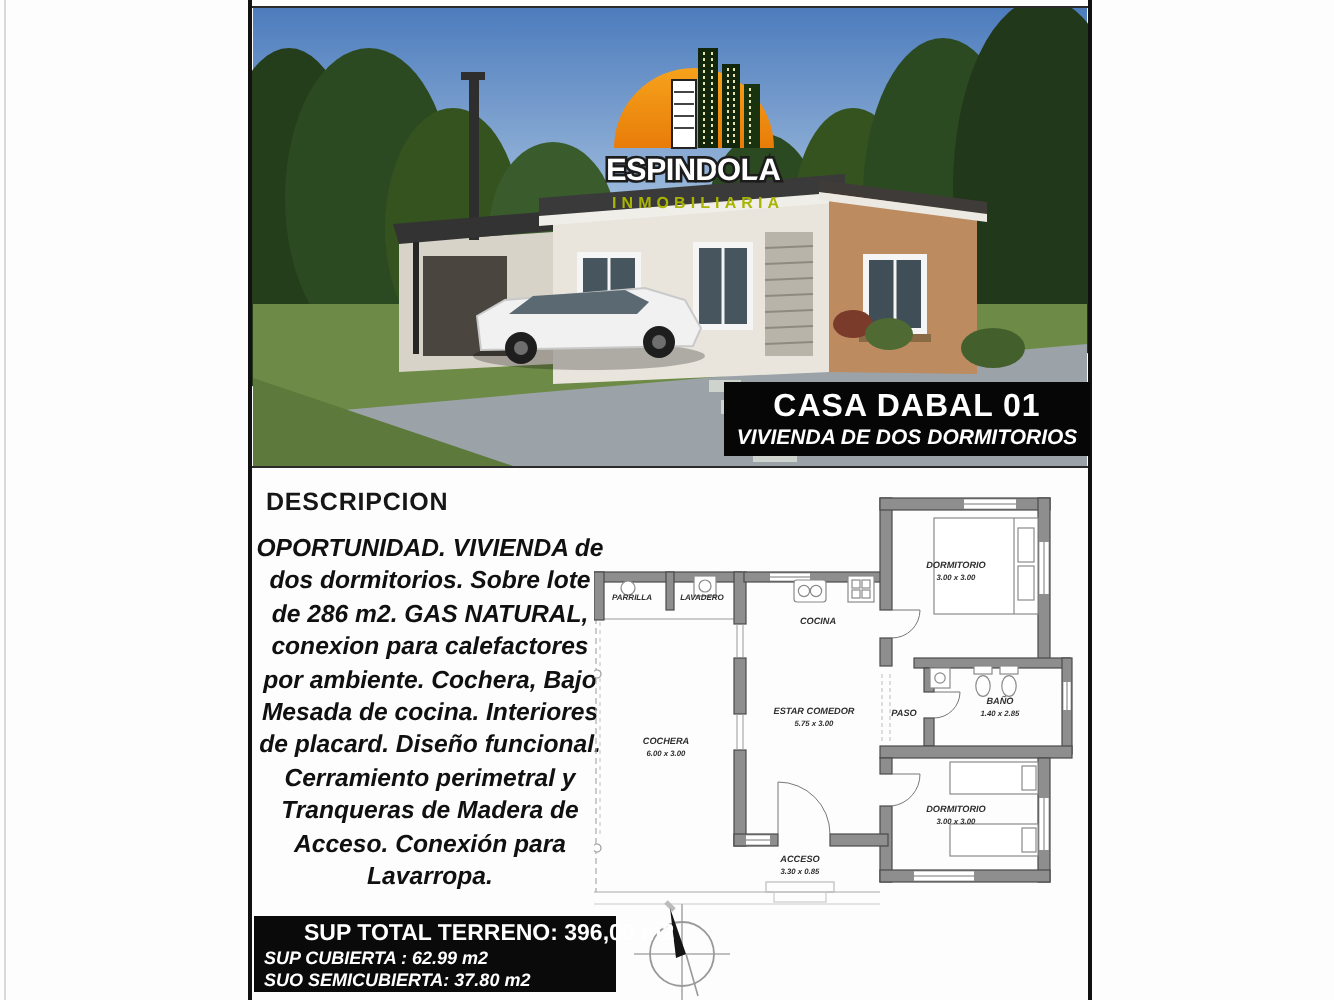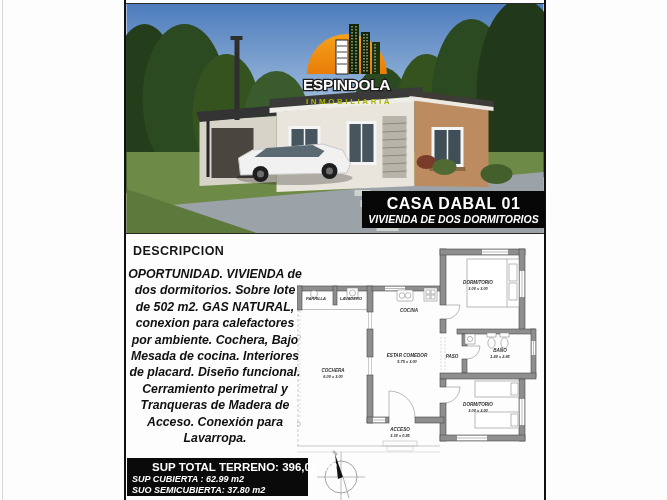--- a/index.html
+++ b/index.html
@@ -152,21 +152,21 @@
       <text class="logo-sub" x="49" y="92" text-anchor="middle" textLength="86">INMOBILIARIA</text>
     </svg>
   </div>
 
   <div class="banner">
     <div class="t1">CASA DABAL 01</div>
     <div class="t2">VIVIENDA DE DOS DORMITORIOS</div>
   </div>
 
   <div class="desc-heading">DESCRIPCION</div>
-  <div class="desc-body">OPORTUNIDAD. VIVIENDA de dos dormitorios. Sobre lote de 502 m2. GAS NATURAL, conexion para calefactores por ambiente. Cochera, Bajo Mesada de cocina. Interiores de placard. Diseño funcional. Cerramiento perimetral y Tranqueras de Madera de Acceso. Conexión para Lavarropa.</div>
+  <div class="desc-body">OPORTUNIDAD. VIVIENDA de dos dormitorios. Sobre lote de 286 m2. GAS NATURAL, conexion para calefactores por ambiente. Cochera, Bajo Mesada de cocina. Interiores de placard. Diseño funcional. Cerramiento perimetral y Tranqueras de Madera de Acceso. Conexión para Lavarropa.</div>
 
   <div class="plan">
     <svg width="252" height="218" viewBox="0 0 252 218">
       <g stroke="#aaaaaa" stroke-width="0.6" fill="none">
         <line x1="1" y1="68" x2="1" y2="205" stroke-dasharray="3,2"></line>
         <line x1="3" y1="50" x2="3" y2="176" stroke-dasharray="2,2" stroke="#cccccc"></line>
         <line x1="0" y1="205" x2="143" y2="205"></line>
         <line x1="0" y1="211" x2="143" y2="211" stroke="#cccccc"></line>
         <circle cx="1.5" cy="96" r="2" fill="#ffffff" stroke="#999999"></circle>
         <circle cx="1.5" cy="183" r="2" fill="#ffffff" stroke="#999999"></circle>

